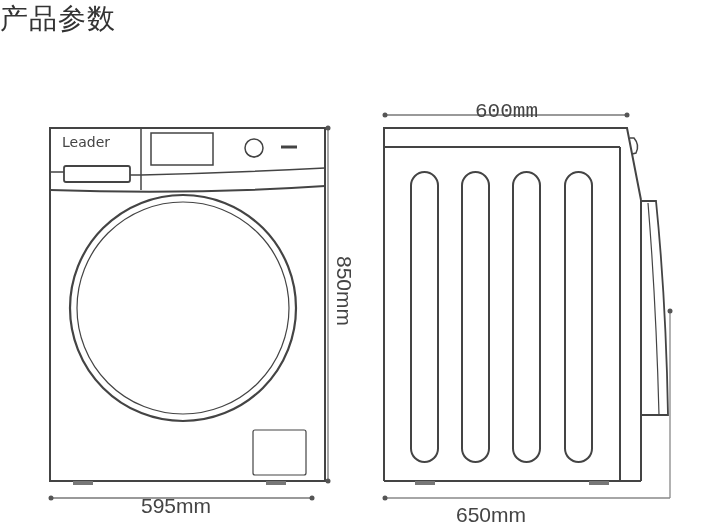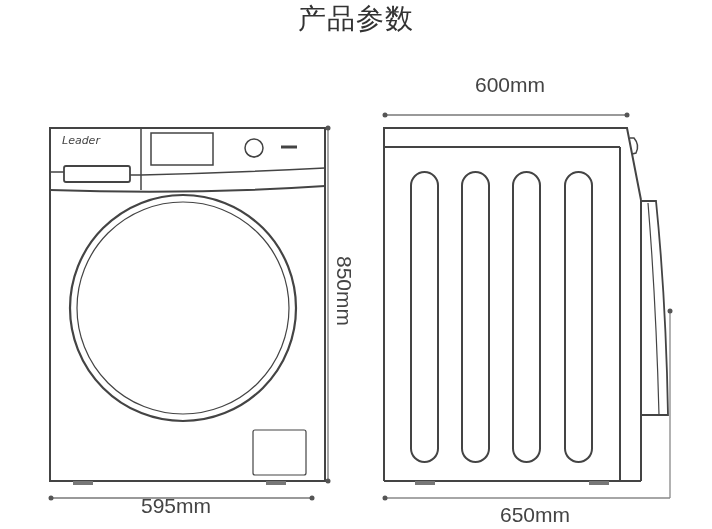--- a/index.html
+++ b/index.html
@@ -1,20 +1,20 @@
 <!DOCTYPE html>
 <html><head>
   <meta charset="utf-8">
   <style>
     html, body { margin: 0; padding: 0; background: #ffffff; }
     body { width: 712px; height: 529px; position: relative; overflow: hidden; font-family: "Liberation Sans", "DejaVu Sans", sans-serif; color: #3a3a3a; }
-    .title { position: absolute; top: 0; left: 0; width: 712px; text-align: center; font-family: "DejaVu Sans", sans-serif; font-size: 28px; line-height: 38px; color: #333; letter-spacing: 1px; font-weight: 300; }
+    .title { position: absolute; top: 0; left: 0; width: 712px; font-family: "DejaVu Sans", sans-serif; font-size: 28px; line-height: 38px; color: #333; letter-spacing: 1px; font-weight: 300; }
     svg { position: absolute; left: 0; top: 0; }
     .dim-label { position: absolute; font-family: "Liberation Sans", sans-serif; font-size: 21px; color: #444; white-space: nowrap; }
-    .brand { position: absolute; font-family: "DejaVu Sans", sans-serif; font-size: 11px; color: #444; letter-spacing: 0px; font-style: italic; }
+    .brand { position: absolute; font-family: "DejaVu Sans", sans-serif; font-size: 14px; color: #444; letter-spacing: 0px; }
     .vertical { transform-origin: left top; transform: rotate(90deg); }
   </style>
 </head>
 <body>
 
 <div class="title">产品参数</div>
 
 <svg width="712" height="529" viewBox="0 0 712 529">
 
   <g fill="none" stroke="#444" stroke-width="2">
@@ -90,14 +90,14 @@
     <line x1="670" y1="311" x2="670" y2="498"></line>
     <circle cx="385" cy="498" r="2.5" stroke="none"></circle>
     <circle cx="670" cy="311" r="2.5" stroke="none"></circle>
   </g>
 </svg>
 
 <div class="brand" style="left:62px; top:134px;">Leader</div>
 
 <div class="dim-label" style="left:141px; top:494px;">595mm</div>
 <div class="dim-label vertical" style="left:356px; top:256px;">850mm</div>
-<div class="dim-label" style="left:475px; top:73px;">600mm</div>
-<div class="dim-label" style="left:500px; top:503px;">650mm</div>
+<div class="dim-label" style="left:475px; top:100px;font-family:Liberation Mono, monospace;">600mm</div>
+<div class="dim-label" style="left:456px; top:503px;">650mm</div>
 
 </body></html>

